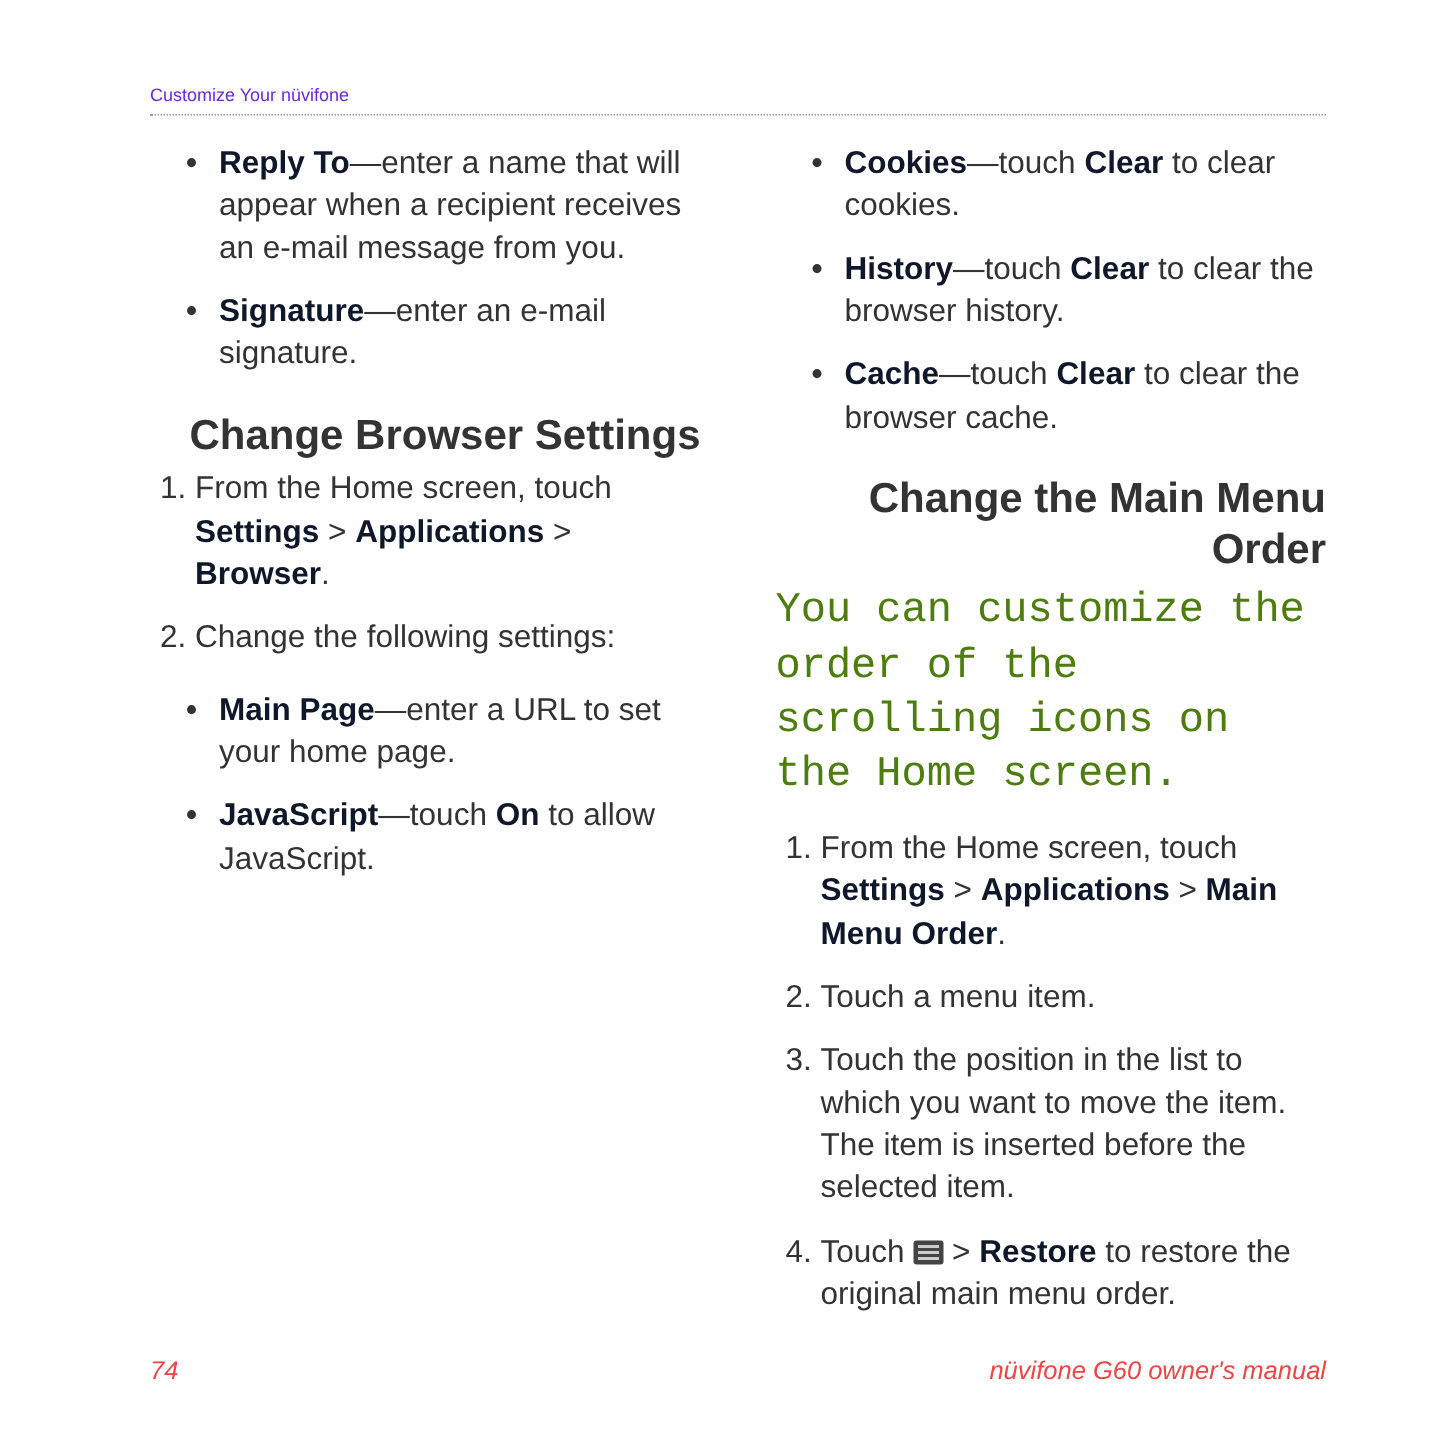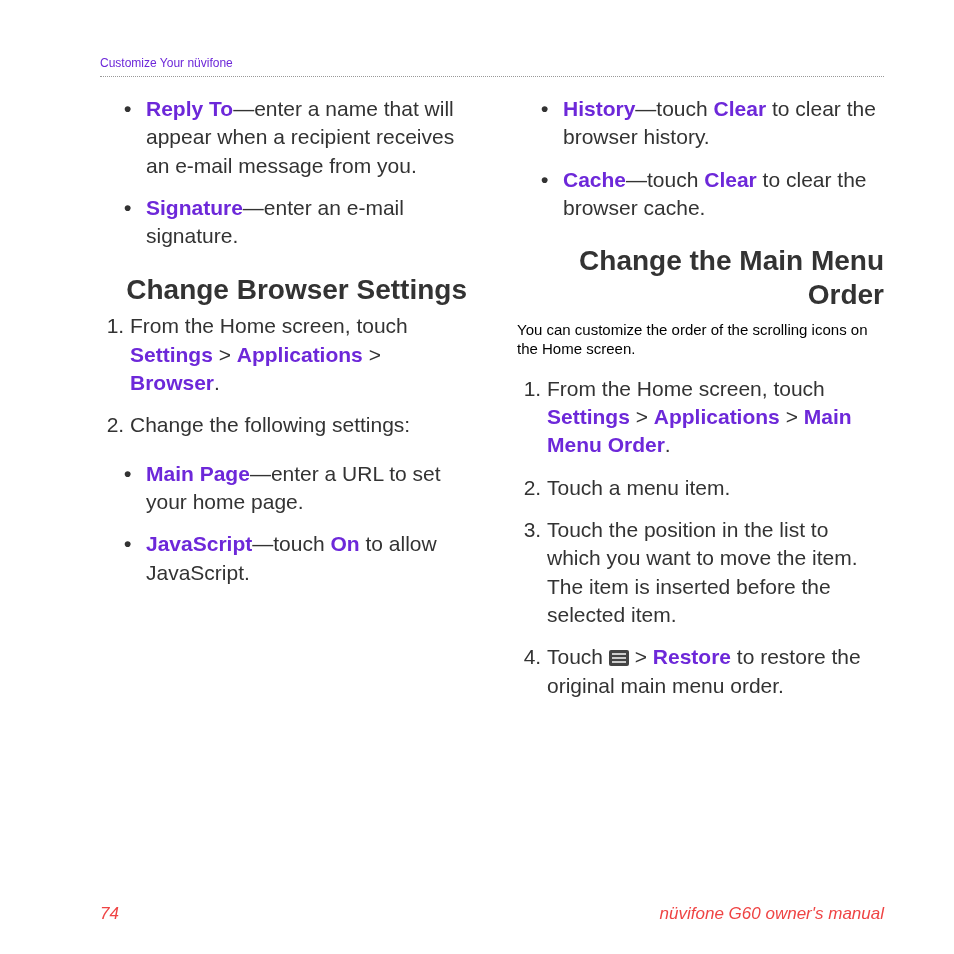--- a/index.html
+++ b/index.html
@@ -62,36 +62,36 @@
     padding: 0 0 0 30px;
   }
   ol.numbers > li {
     font-size: 21px;
     line-height: 1.35;
     margin-bottom: 14px;
     color: #333;
   }
   .term {
     font-weight: bold;
-    color: #6d28d9;
+    color: #0f172a;
   }
   h2 {
     font-size: 28px;
     font-weight: bold;
     color: #333;
     margin: 22px 0 6px 0;
     line-height: 1.2;
     text-align: right;
   }
   .intro {
-    font-family: Liberation Sans, sans-serif;
-    font-size: 15px;
+    font-family: Liberation Mono, monospace;
+    font-size: 28px;
     line-height: 1.3;
     margin: 8px 0 16px 0;
-    color: #000000;
+    color: #4d7c0f;
   }
   .menu-icon {
     display: inline-block;
     width: 20px;
     height: 16px;
     background: #444;
     border-radius: 2px;
     vertical-align: -2px;
     position: relative;
   }
@@ -150,20 +150,23 @@
         </li>
         <li>
           <span class="term">JavaScript</span><span>—touch </span><span class="term">On</span><span> to allow JavaScript.</span>
         </li>
       </ul>
     </div>
 
     <div class="col">
       <ul class="bullets nested">
         <li>
+          <span class="term">Cookies</span><span>—touch </span><span class="term">Clear</span><span> to clear cookies.</span>
+        </li>
+        <li>
           <span class="term">History</span><span>—touch </span><span class="term">Clear</span><span> to clear the browser history.</span>
         </li>
         <li>
           <span class="term">Cache</span><span>—touch </span><span class="term">Clear</span><span> to clear the browser cache.</span>
         </li>
       </ul>
 
       <h2>Change the Main Menu Order</h2>
       <p class="intro">You can customize the order of the scrolling icons on the Home screen.</p>
 

